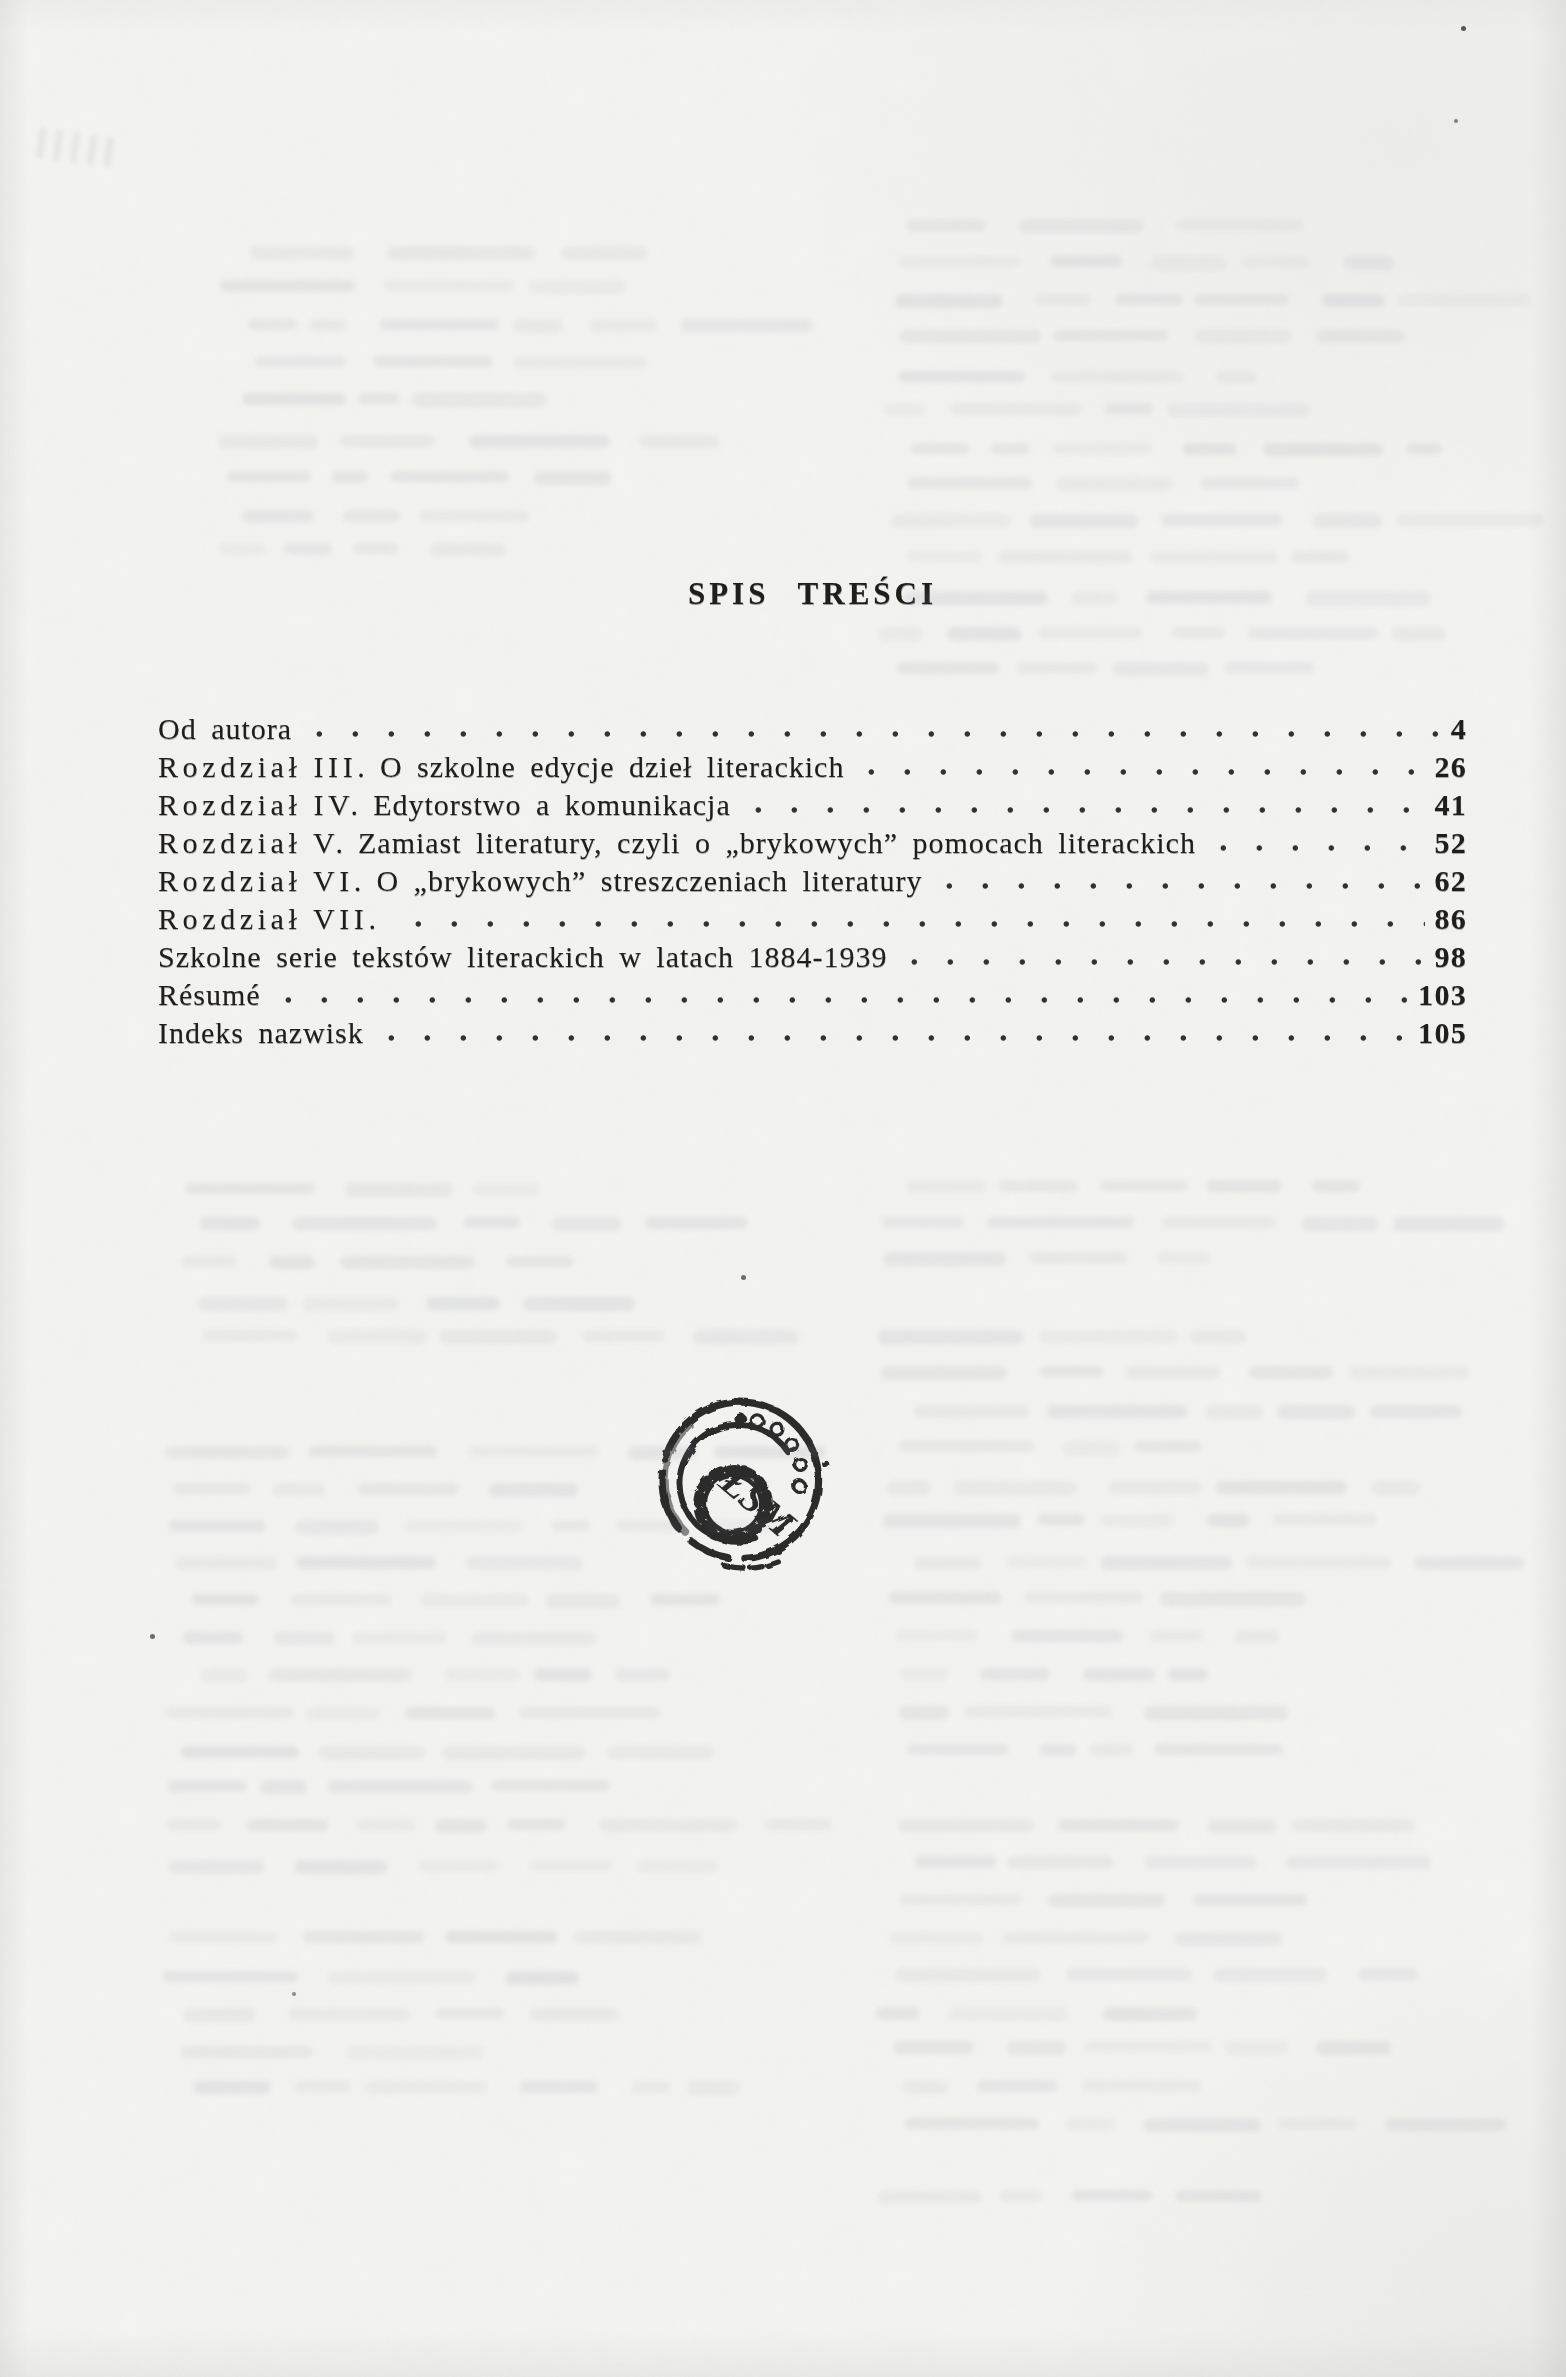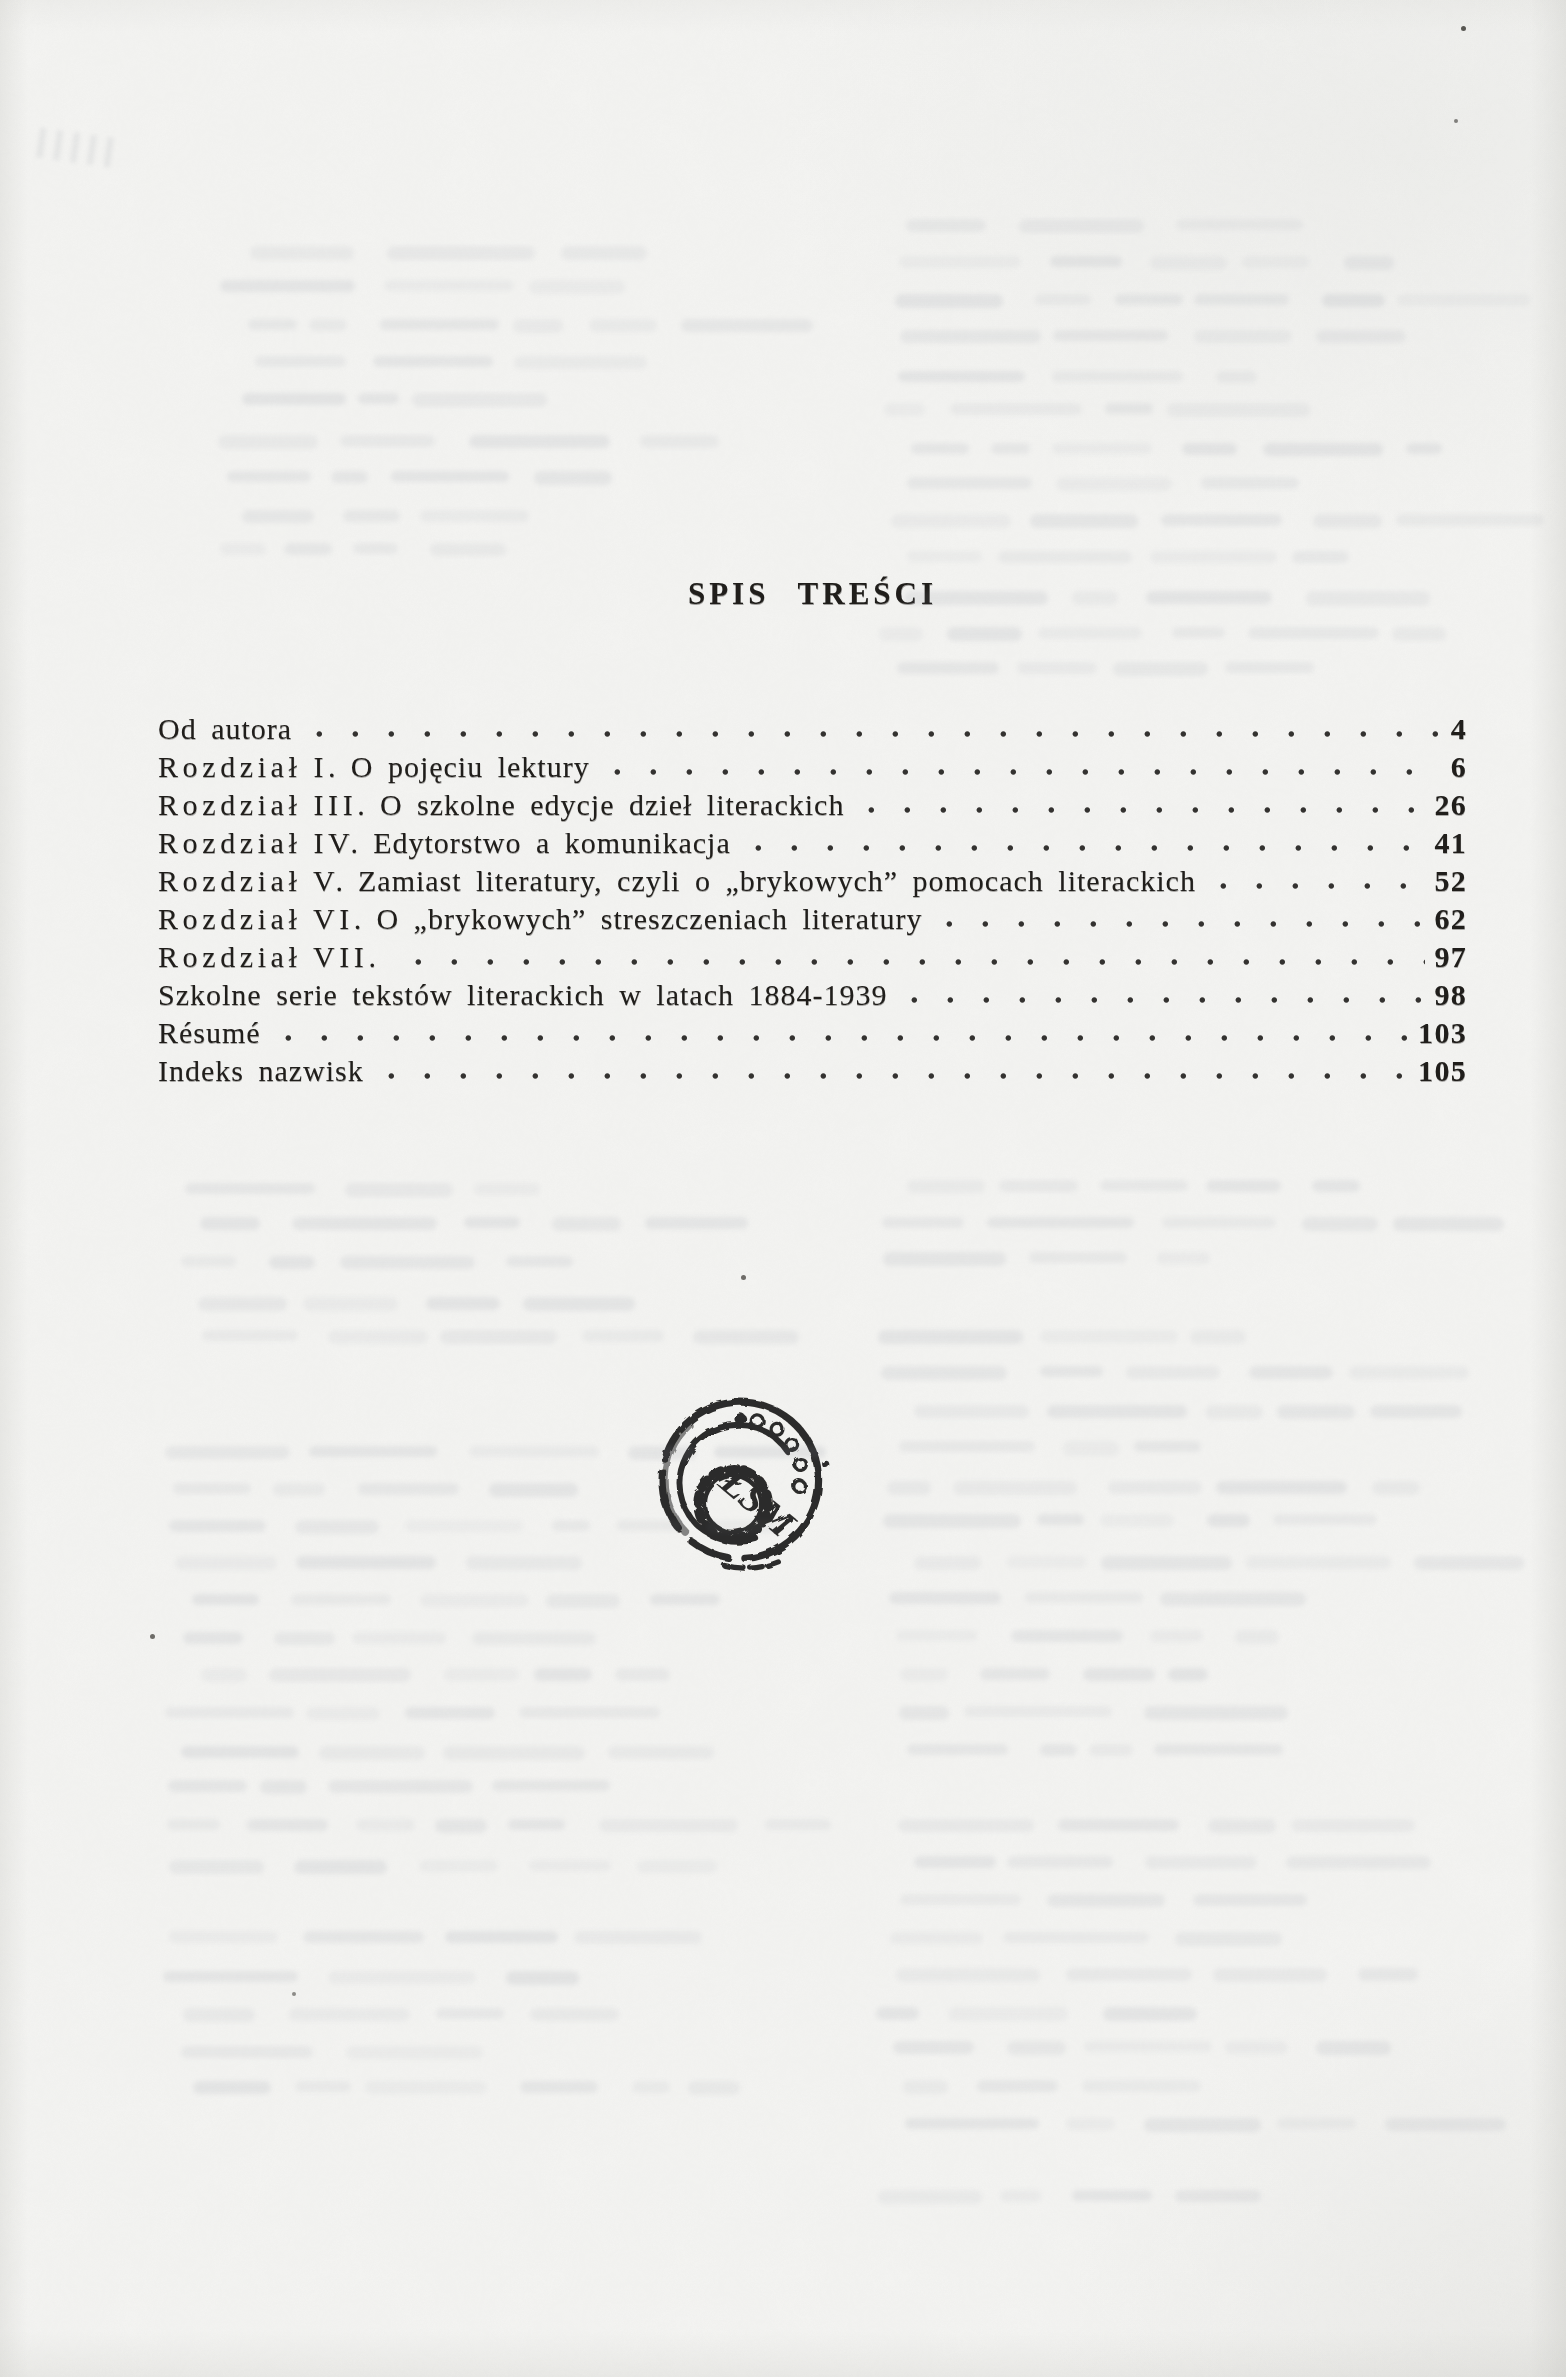--- a/index.html
+++ b/index.html
@@ -74,26 +74,20 @@
 
 <div class="title">SPIS TREŚCI</div>
 
 <div class="toc" id="toc">
     <div class="toc-row">
       <span class="toc-label">Od autora</span>
       <span class="toc-dots"></span>
       <span class="toc-page">4</span>
     </div>
     <div class="toc-row">
-      <span class="toc-prefix">Rozdział I.</span>
-      <span class="toc-label">O pojęciu lektury</span>
-      <span class="toc-dots"></span>
-      <span class="toc-page">6</span>
-    </div>
-    <div class="toc-row">
       <span class="toc-prefix">Rozdział III.</span>
       <span class="toc-label">O szkolne edycje dzieł literackich</span>
       <span class="toc-dots"></span>
       <span class="toc-page">26</span>
     </div>
     <div class="toc-row">
       <span class="toc-prefix">Rozdział IV.</span>
       <span class="toc-label">Edytorstwo a komunikacja</span>
       <span class="toc-dots"></span>
       <span class="toc-page">41</span>
@@ -106,21 +100,21 @@
     </div>
     <div class="toc-row">
       <span class="toc-prefix">Rozdział VI.</span>
       <span class="toc-label">O „brykowych” streszczeniach literatury</span>
       <span class="toc-dots"></span>
       <span class="toc-page">62</span>
     </div>
     <div class="toc-row">
       <span class="toc-prefix">Rozdział VII.</span>
       <span class="toc-dots"></span>
-      <span class="toc-page">97</span>
+      <span class="toc-page">86</span>
     </div>
     <div class="toc-row">
       <span class="toc-label">Szkolne serie tekstów literackich w latach 1884-1939</span>
       <span class="toc-dots"></span>
       <span class="toc-page">98</span>
     </div>
     <div class="toc-row">
       <span class="toc-label">Résumé</span>
       <span class="toc-dots"></span>
       <span class="toc-page">103</span>

